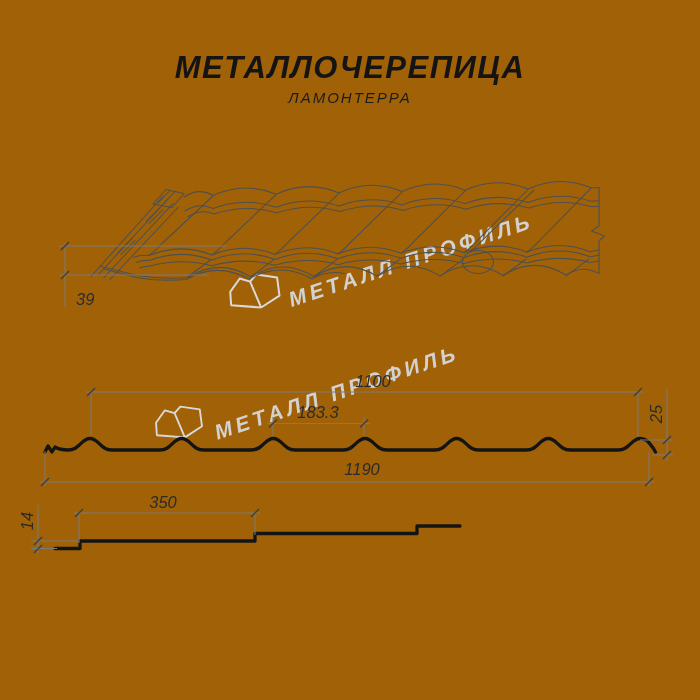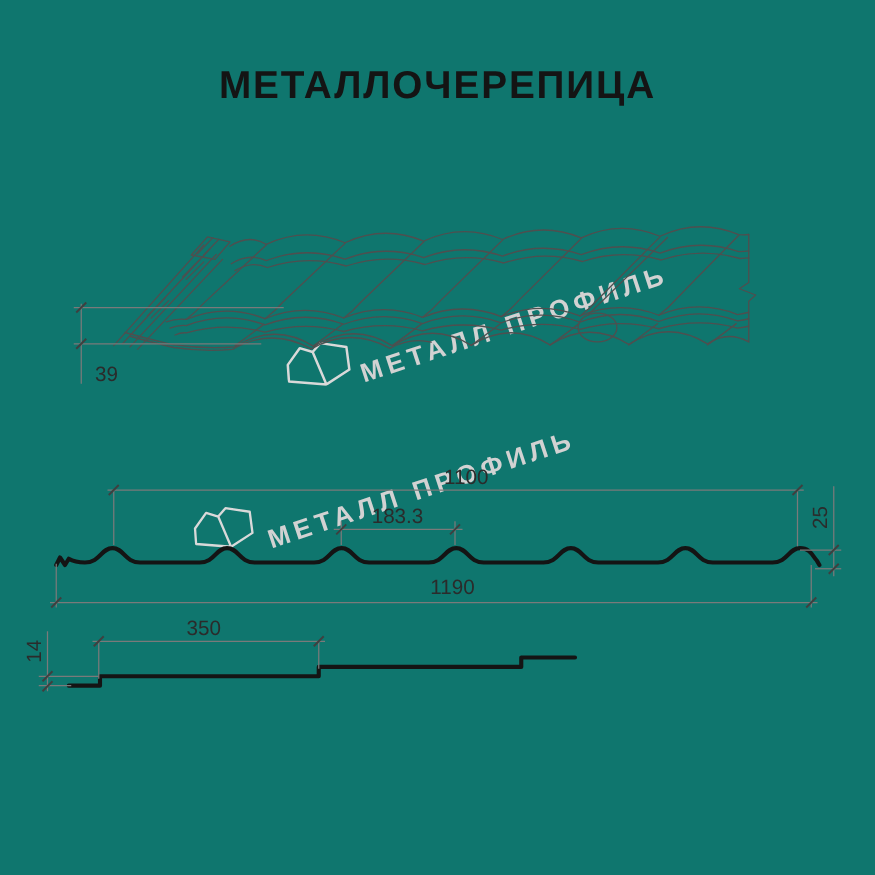--- a/index.html
+++ b/index.html
@@ -1,17 +1,17 @@
 <!DOCTYPE html>
 <html><head>
 <meta charset="utf-8">
 <style>
   html,body{margin:0;padding:0;background:#ffffff;}
-  .page{position:relative;width:700px;height:700px;background:#0f766e;overflow:hidden;
-        font-family:"Liberation Sans", sans-serif;}
+  .page{position:relative;width:700px;height:700px;background:#a16207;overflow:hidden;
+        font-family:"Liberation Sans", sans-serif;font-style:italic;}
   
   .hdr{position:absolute;top:0;left:0;width:700px;text-align:center;}
   .hdr h1{margin:50px 0 0 0;font-size:31px;font-weight:700;letter-spacing:1.5px;color:#141414;}
   .hdr .sub{margin-top:3px;font-size:15px;font-weight:400;letter-spacing:2px;color:#1c1c1c;}
   
   .wm-logo{position:absolute;}
   .wm-text{position:absolute;font-weight:700;font-size:21px;letter-spacing:4px;
            color:#d2d2d2;text-align:center;white-space:nowrap;line-height:26px;}
   .wm1-logo{left:227px;top:272px;transform:rotate(-17deg);}
   .wm1-text{left:283px;top:248px;width:252px;transform:rotate(-18.2deg);}
@@ -25,20 +25,21 @@
   .tick{stroke:#3f3f3f;stroke-width:1.5;fill:none;}
   .dtxt{font-family:"Liberation Sans",sans-serif;font-size:16.5px;fill:#2b2b2b;}
 </style>
 </head>
 <body>
 
 <div class="page">
 
   <div class="hdr">
     <h1>МЕТАЛЛОЧЕРЕПИЦА</h1>
+    <div class="sub">ЛАМОНТЕРРА</div>
   </div>
 
   <svg class="wm-logo wm1-logo" width="60" height="37" viewBox="0 0 60 37">
     <path d="M1,25 L4,12 L17,2 L26,8 L34,3 L53,12 L50,30 L29,36 Z M26,8 L29,36" fill="none" stroke="#d9d9d9" stroke-width="2" stroke-linejoin="round"></path>
   </svg>
   <div class="wm-text wm1-text">МЕТАЛЛ ПРОФИЛЬ</div>
 
   <svg class="wm-logo wm2-logo" width="56" height="37" viewBox="0 0 60 37">
     <path d="M1,25 L4,12 L17,2 L26,8 L34,3 L53,12 L50,30 L29,36 Z M26,8 L29,36" fill="none" stroke="#d9d9d9" stroke-width="2" stroke-linejoin="round"></path>
   </svg>

